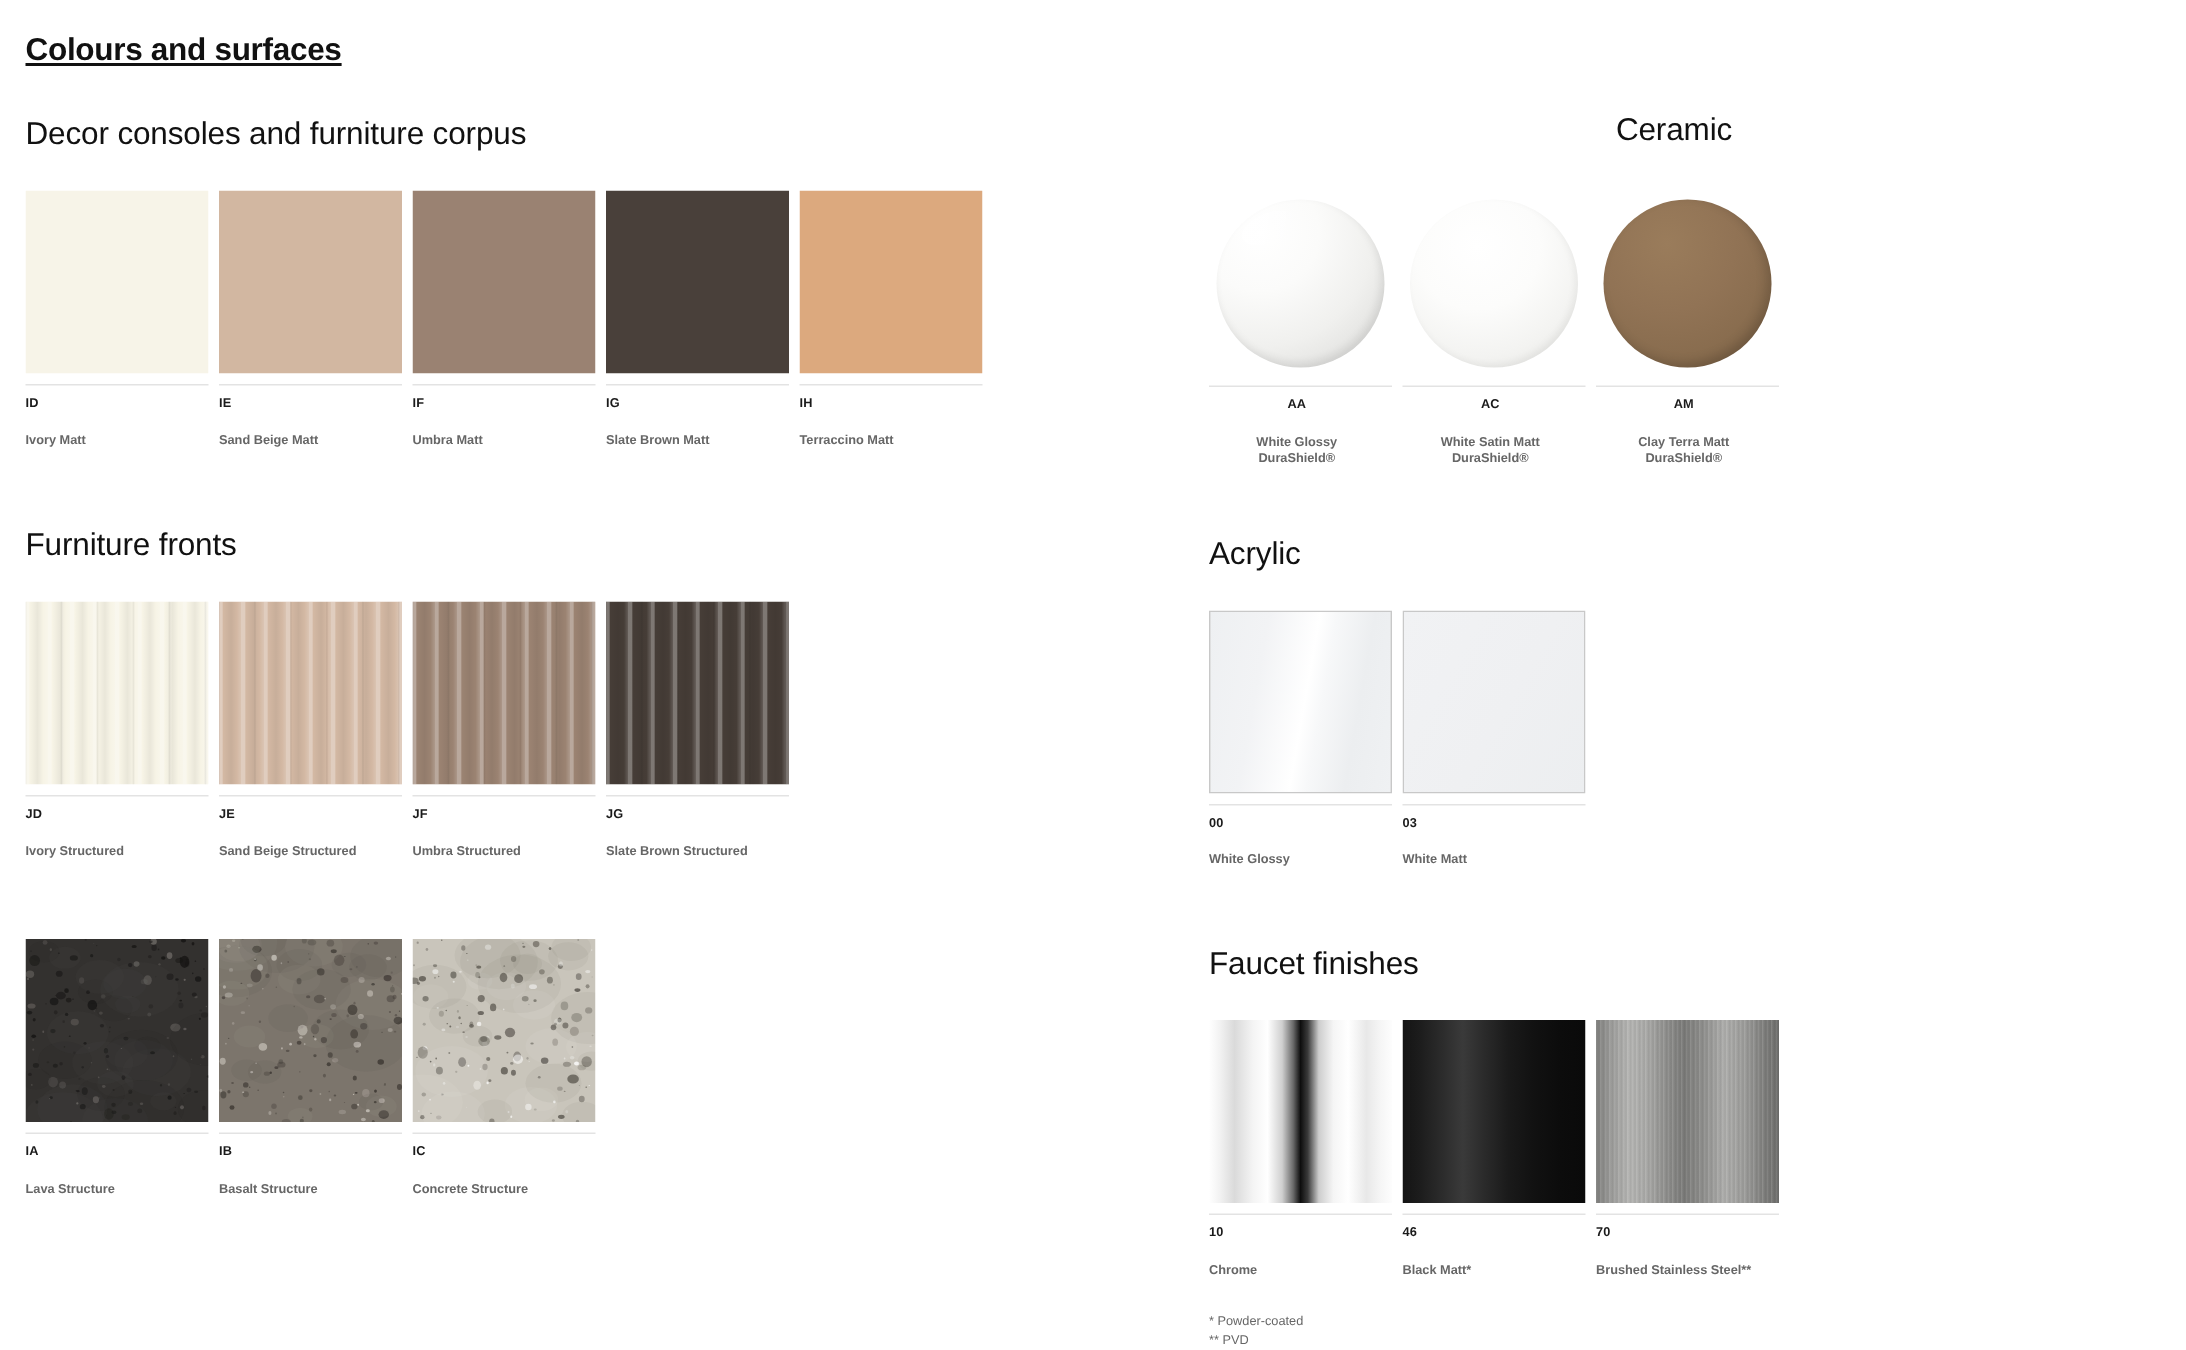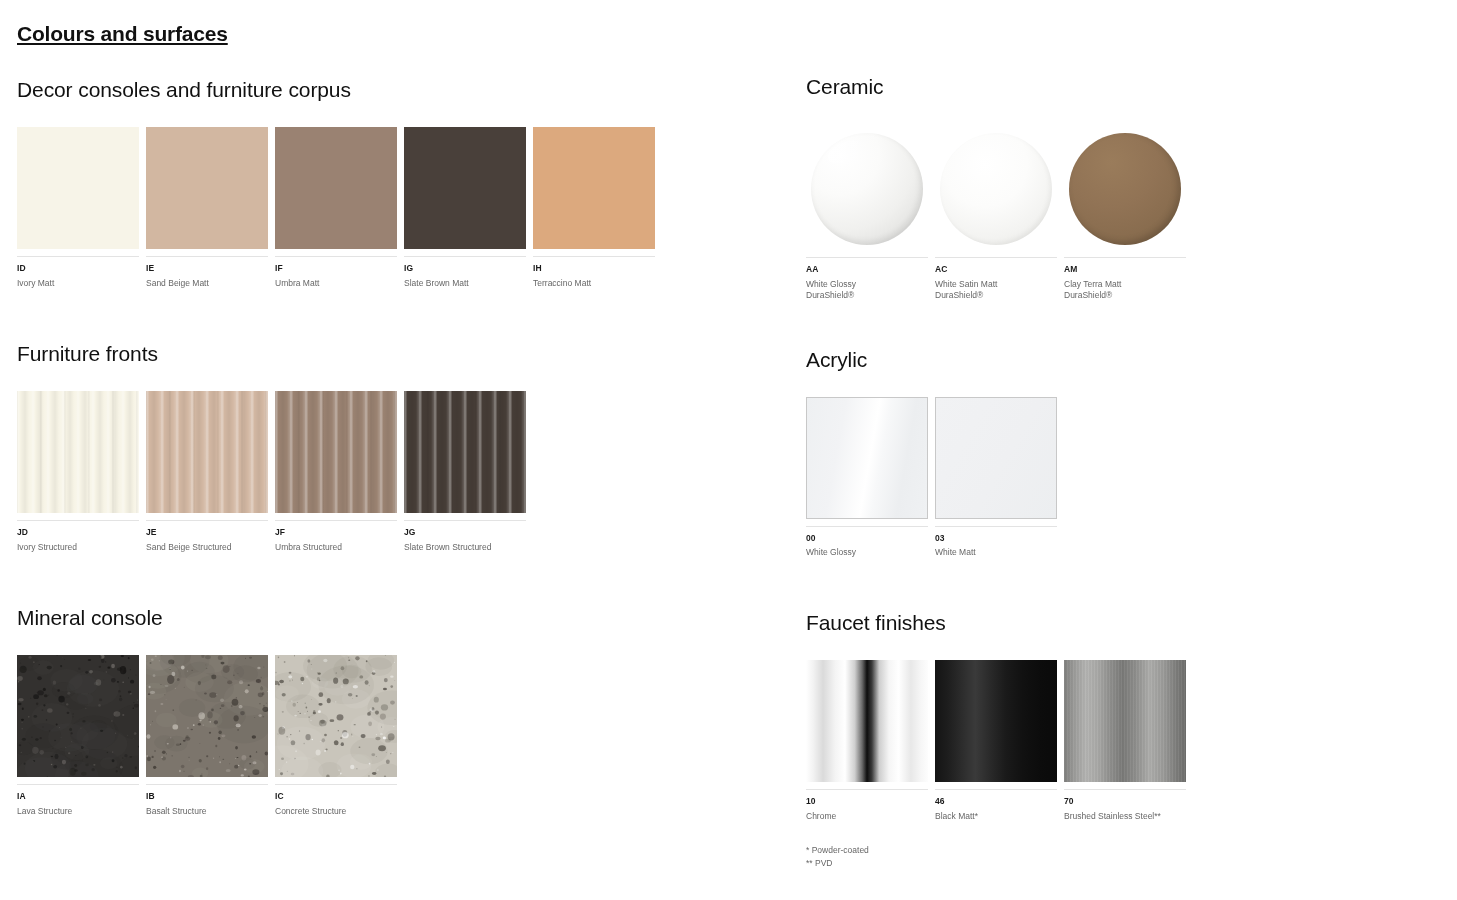--- a/index.html
+++ b/index.html
@@ -55,24 +55,24 @@
   .code {
     font-size: 8.5px;
     font-weight: 700;
     color: #1a1a1a;
     margin-top: 6px;
     line-height: 1.25;
     letter-spacing: 0.1px;
   }
   .name {
     font-size: 8.5px;
-    font-weight: 400;
+    font-weight: 700;
     color: #666666;
     line-height: 1.35;
-    margin-top: 4px;
+    margin-top: 14px;
     white-space: pre-line;
   }
 
   
   .disc {
     width: 112px; height: 112px;
     border-radius: 50%;
     position: relative;
     margin: 5px auto 0 auto;
   }
@@ -284,21 +284,20 @@
           <div class="divider"></div>
           <div class="code">JG</div>
           <div class="name">Slate Brown Structured</div>
         </div>
 
 
       </div>
     </div>
 
     <div class="section" style="margin-top:53px;">
-      <div class="section-title">Mineral console</div>
       <div class="swatch-row">
 
         <div class="swatch-cell">
           <div class="swatch">
               <div class="stone" id="stone-0" style="background-color: rgb(51, 49, 47);">
                 <svg viewBox="0 0 122 122" preserveAspectRatio="none">
                   <ellipse cx="22.50" cy="23.18" rx="2.28" ry="2.05" fill="#141312" opacity="0.54"></ellipse>
                   <ellipse cx="66.93" cy="66.37" rx="1.69" ry="1.24" fill="#141312" opacity="0.46"></ellipse>
                   <ellipse cx="24.71" cy="97.37" rx="2.29" ry="2.38" fill="#6e6a66" opacity="0.34"></ellipse>
                   <ellipse cx="25.48" cy="55.15" rx="0.83" ry="0.92" fill="#141312" opacity="0.33"></ellipse>
@@ -858,21 +857,21 @@
           <div class="name">Concrete Structure</div>
         </div>
 
       </div>
     </div>
 
   </div>
 
   <div class="column col-right">
 
-    <div class="section" style="margin-top:-3px;">
+    <div class="section" style="margin-top:-3px;text-align:center;">
       <div class="section-title">Ceramic</div>
       <div class="swatch-row" style="margin-top:30px;">
 
         <div class="swatch-cell">
           <div class="swatch circle-cell">
               <div class="disc gloss"></div>
             </div>
           <div class="divider"></div>
           <div class="code">AA</div>
           <div class="name">White Glossy

